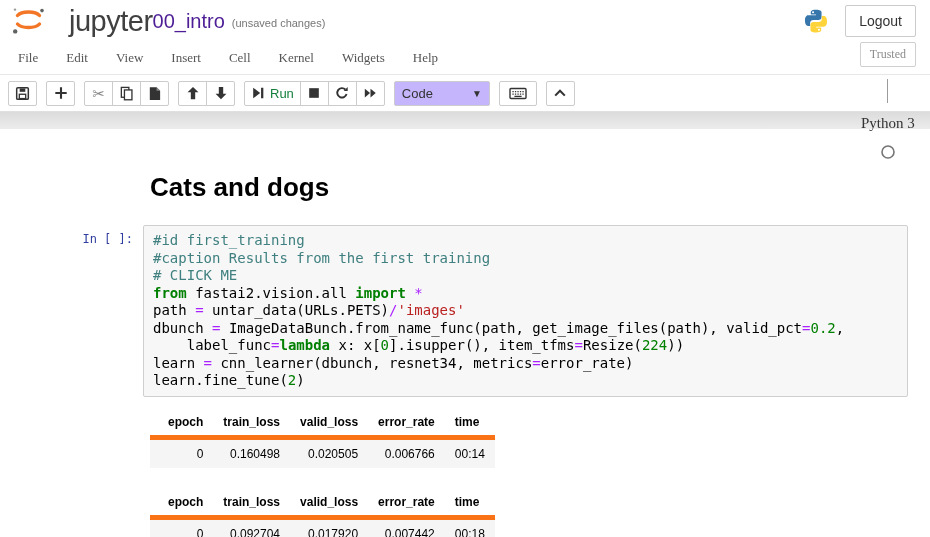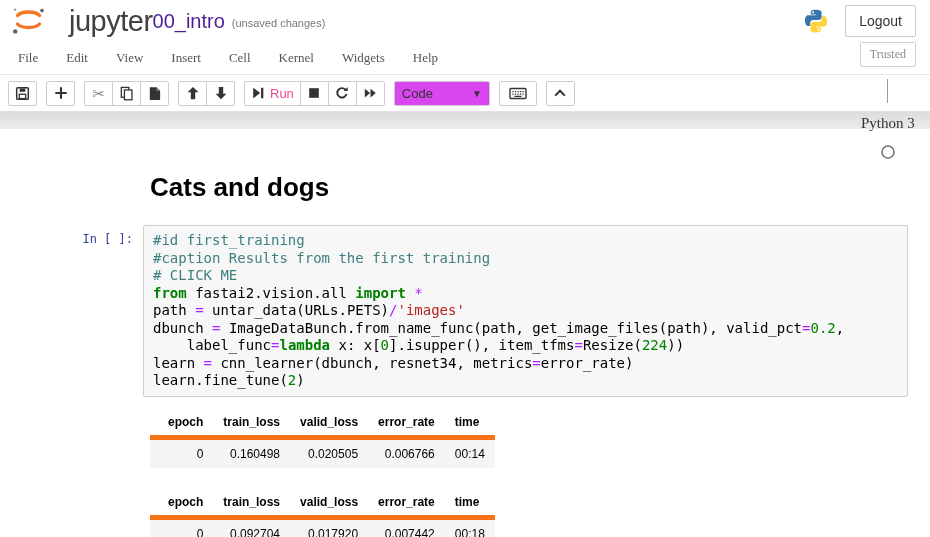--- a/index.html
+++ b/index.html
@@ -29,22 +29,22 @@
 
   
   .toolbar { height: 36px; display:flex; align-items:center; gap: 9px; padding: 0 0 0 8px; background:#fff; }
   .btn-group { display:flex; }
   .tbtn { height: 25px; min-width: 29px; display:flex; align-items:center; justify-content:center;
     background:#fff; border:1px solid #cccccc; padding: 0 6px; margin-left:-1px; cursor:pointer; }
   .btn-group .tbtn:first-child { border-radius: 2px 0 0 2px; margin-left:0; }
   .btn-group .tbtn:last-child { border-radius: 0 2px 2px 0; }
   .btn-group .tbtn:only-child { border-radius: 2px; }
   .tbtn .glyph { font-size: 14px; color:#333; line-height:1; }
-  .run-label { font-size: 13px; color:#ec4899; margin-left: 5px; }
-  .cell-type { height: 25px; width: 96px; border:1px solid #ccc; border-radius:2px; background:#d946ef;
+  .run-label { font-size: 13px; color:#15803d; margin-left: 5px; }
+  .cell-type { height: 25px; width: 96px; border:1px solid #ccc; border-radius:2px; background:#c4b5fd;
     display:flex; align-items:center; font-size:13px; color:#333; padding: 0 7px; cursor:pointer; }
   .cell-type .caret { margin-left:auto; font-size: 10px; color:#333; }
 
   
   .site-strip { height: 18px; background: linear-gradient(#dcdcdc, #ececec); border-top:1px solid #e0e0e0; }
   .notebook { background:#fff; height: 504px; overflow:hidden; }
 
   .nb-heading { font-size: 26px; font-weight: bold; color:#000; margin: 43px 0 0 150px; }
 
   .cell { display:flex; margin-top: 22px; }

